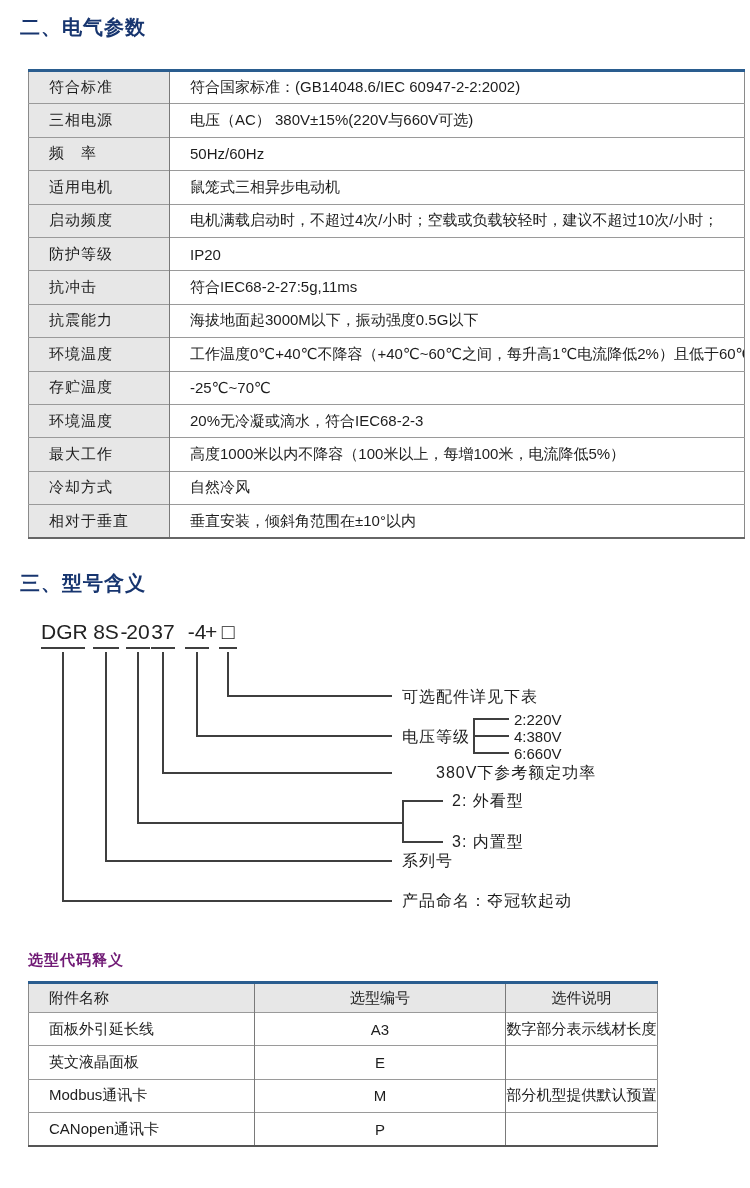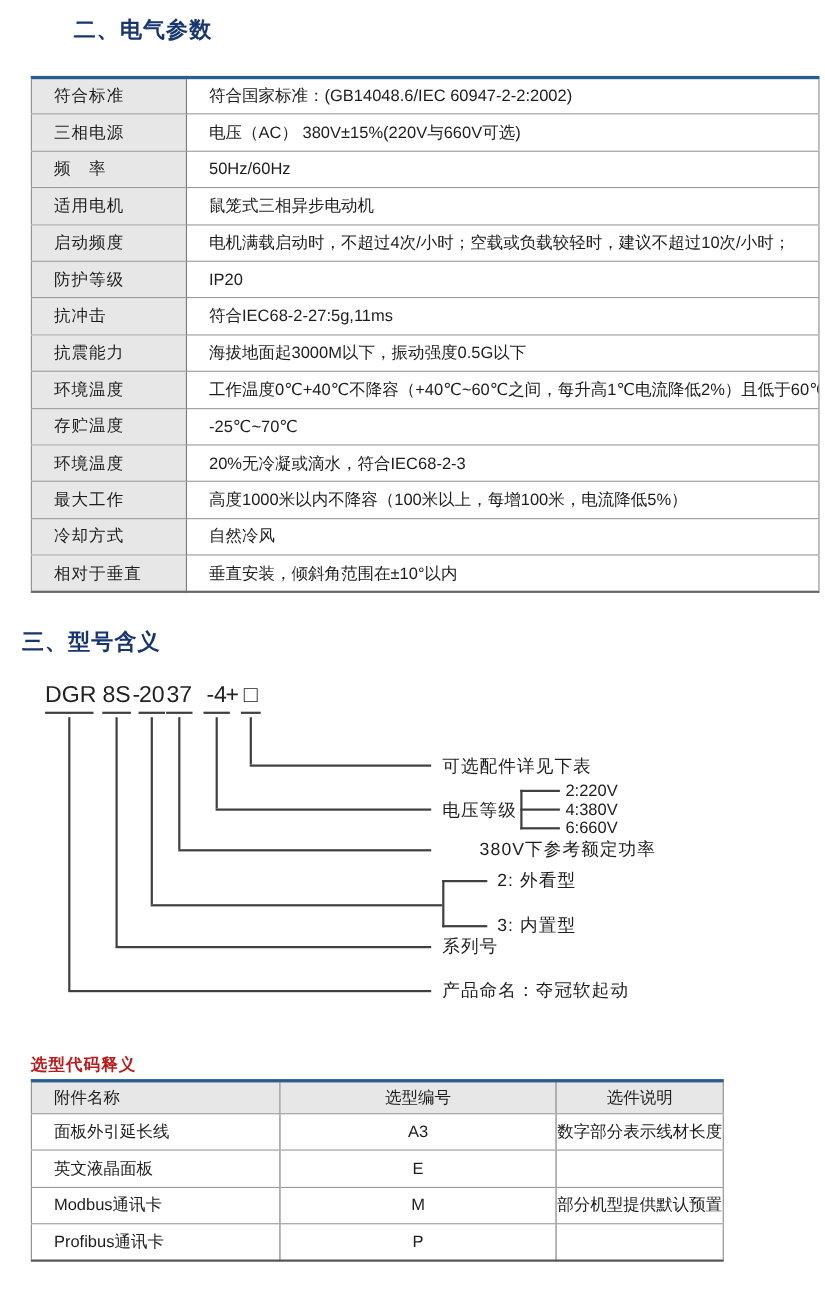--- a/index.html
+++ b/index.html
@@ -40,41 +40,41 @@
   #table2 td,#table2 th{
     border-top:1px solid #9a9a9a;font-size:15px;font-weight:normal;
     white-space:nowrap;overflow:hidden;padding:0;
   }
   #table2 tr.hdr th{border-top:none;background:#e7e7e7;}
   #table2 .c1{width:205px;text-align:left;padding-left:20px;border-right:1px solid #7a7a7a;}
   #table2 .c2{width:250px;text-align:center;border-right:1px solid #7a7a7a;}
   #table2 .c3{text-align:center;}
   #code-title{
     position:absolute;left:28px;top:951px;
-    font-size:15px;font-weight:bold;color:#b91c1c;letter-spacing:1px;margin-top:8px;
+    font-size:15px;font-weight:bold;color:#701a75;letter-spacing:1px;
   }
   
   #diagram{position:absolute;left:0;top:612px;width:750px;height:330px;}
   .mseg{
     position:absolute;top:8px;display:inline-block;text-align:center;
     font-size:21px;color:#222;padding-bottom:3px;
   }
   .mseg.u{border-bottom:2px solid #3f3f3f;}
   .vline{position:absolute;width:2px;background:#3f3f3f;}
   .hline{position:absolute;height:2px;background:#3f3f3f;}
   .dlabel{
     position:absolute;transform:translateY(-50%);
     font-size:16px;color:#1d1d1d;white-space:nowrap;letter-spacing:1px;
   }
   .dlabel.sm{font-size:15px;letter-spacing:0;}
 </style>
 </head>
 <body>
 
-<div class="sec-title" style="top:14px;margin-left:47px;">二、电气参数</div>
+<div class="sec-title" style="top:14px;">二、电气参数</div>
 
 <table id="table1">
   <tbody>
       <tr>
         <td class="lbl">符合标准</td>
         <td class="val">符合国家标准：(GB14048.6/IEC 60947-2-2:2002)</td>
       </tr>
       <tr>
         <td class="lbl">三相电源</td>
         <td class="val">电压（AC） 380V±15%(220V与660V可选)</td>
@@ -196,18 +196,18 @@
         <td class="c1">英文液晶面板</td>
         <td class="c2">E</td>
         <td class="c3"></td>
       </tr>
       <tr>
         <td class="c1">Modbus通讯卡</td>
         <td class="c2">M</td>
         <td class="c3">部分机型提供默认预置</td>
       </tr>
       <tr>
-        <td class="c1">Profibus通讯卡</td>
+        <td class="c1">CANopen通讯卡</td>
         <td class="c2">P</td>
         <td class="c3"></td>
       </tr>
     </tbody>
 </table>
 
 </body></html>

